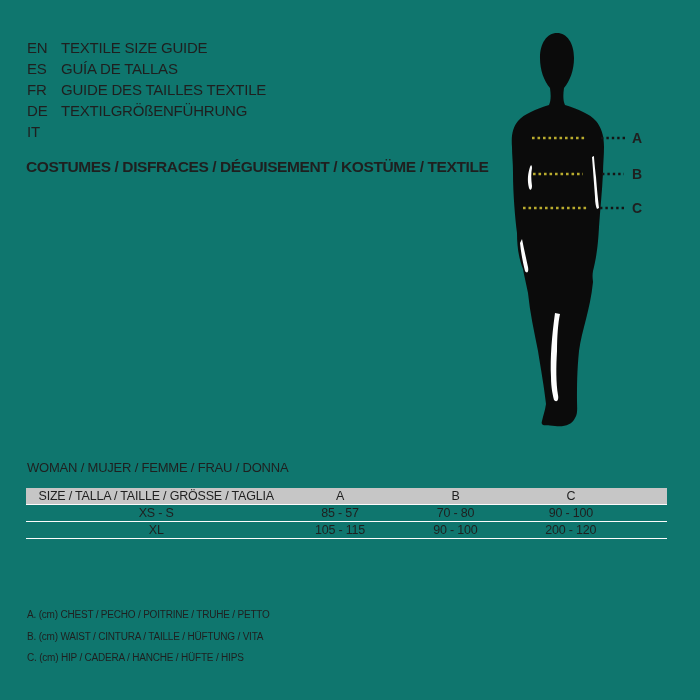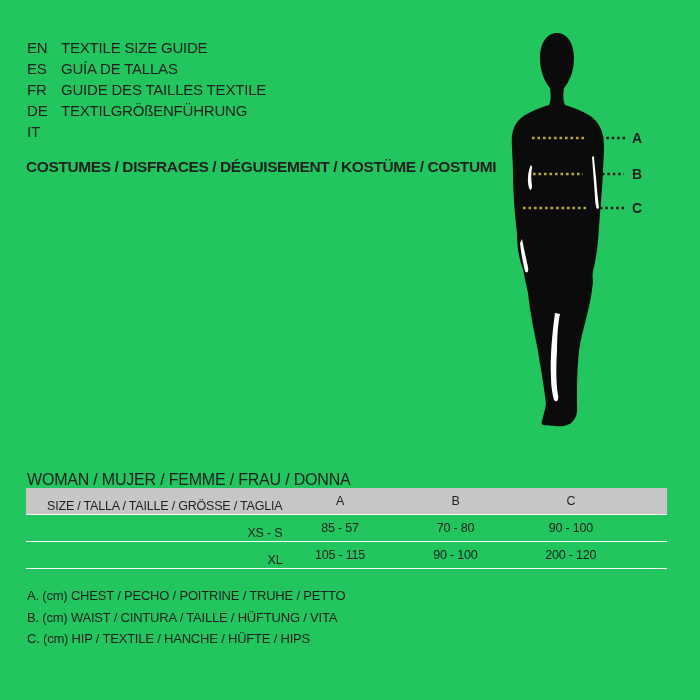--- a/index.html
+++ b/index.html
@@ -1,19 +1,19 @@
 <!DOCTYPE html>
 <html><head>
 <meta charset="utf-8">
 <style>
   html,body{margin:0;padding:0;}
   .page{
     position:relative;
     width:700px;height:700px;
-    background:#22c55e;
+    background:#0f766e;
     font-family:"Liberation Sans", sans-serif;
     color:#1f1f1f;
     overflow:hidden;
   }
   
   .lang-block{
     position:absolute;left:27px;top:37px;
     font-size:15px;line-height:21px;letter-spacing:-0.2px;
   }
   .lang-row{display:flex;}
@@ -31,45 +31,45 @@
   .figure svg{position:absolute;left:0;top:0;}
   .measure-label{
     position:absolute;left:152px;width:30px;height:18px;
     font-size:14px;font-weight:bold;line-height:18px;
   }
   .measure-label.a{top:104px;}
   .measure-label.b{top:140px;}
   .measure-label.c{top:174px;}
   
   .table-title{
-    position:absolute;left:27px;top:473px;
-    font-size:16px;line-height:13px;letter-spacing:-0.2px;white-space:nowrap;
+    position:absolute;left:27px;top:461px;
+    font-size:13px;line-height:13px;letter-spacing:-0.2px;white-space:nowrap;
   }
   table.size-table{
     position:absolute;left:26px;top:488px;width:641px;
     border-collapse:collapse;table-layout:fixed;
     font-size:12.5px;letter-spacing:-0.2px;
   }
   table.size-table col.c-label{width:40%;}
   table.size-table col.c-a,
   table.size-table col.c-b,
   table.size-table col.c-c{width:18%;}
   table.size-table col.c-fill{width:6%;}
   table.size-table th, table.size-table td{
-    padding:10px 0 0 4px;font-weight:normal;text-align:right;
+    padding:0 0 0 4px;font-weight:normal;text-align:center;
     height:16px;line-height:16px;white-space:nowrap;
     border-bottom:1px solid #fcfcfc;
   }
   table.size-table thead th{background:#c6c6c6;height:16px;}
   table.size-table th.num, table.size-table td.num{text-align:center;padding:0;}
   table.size-table tbody tr.alt td{background:#efefef;}
   
   .legend{
-    position:absolute;left:27px;top:585px;
-    font-size:13px;line-height:21.5px;letter-spacing:-0.2px;
+    position:absolute;left:27px;top:604px;
+    font-size:10px;line-height:21.5px;letter-spacing:-0.2px;
   }
 </style>
 </head>
 <body>
 
 <div class="page">
 
   <div class="lang-block">
     <div class="lang-row">
       <span class="lang-code">EN</span>
@@ -85,21 +85,21 @@
     </div>
     <div class="lang-row">
       <span class="lang-code">DE</span>
       <span class="lang-label">TEXTILGRÖßENFÜHRUNG</span>
     </div>
     <div class="lang-row">
       <span class="lang-code">IT</span>
     </div>
   </div>
 
-  <div class="category-title">COSTUMES / DISFRACES / DÉGUISEMENT / KOSTÜME / COSTUMI</div>
+  <div class="category-title">COSTUMES / DISFRACES / DÉGUISEMENT / KOSTÜME / TEXTILE</div>
 
   <div class="figure">
     <svg width="190" height="430" viewBox="0 0 190 430">
 
       <path fill="#0b0b0b" d="
         M 77,8
         C 87,8 94,18 94,33
         C 94,45 90,56 84,63
         C 83,70 83,76 85,80
         C 98,84 110,89 116,96
@@ -176,16 +176,16 @@
         <td class="num">90 - 100</td>
         <td class="num">200 - 120</td>
         <td></td>
       </tr>
     </tbody>
   </table>
 
   <div class="legend">
     <div>A. (cm) CHEST / PECHO / POITRINE / TRUHE / PETTO</div>
     <div>B. (cm) WAIST / CINTURA / TAILLE / HÜFTUNG / VITA</div>
-    <div>C. (cm) HIP / TEXTILE / HANCHE / HÜFTE / HIPS</div>
+    <div>C. (cm) HIP / CADERA / HANCHE / HÜFTE / HIPS</div>
   </div>
 
 </div>
 
 </body></html>

